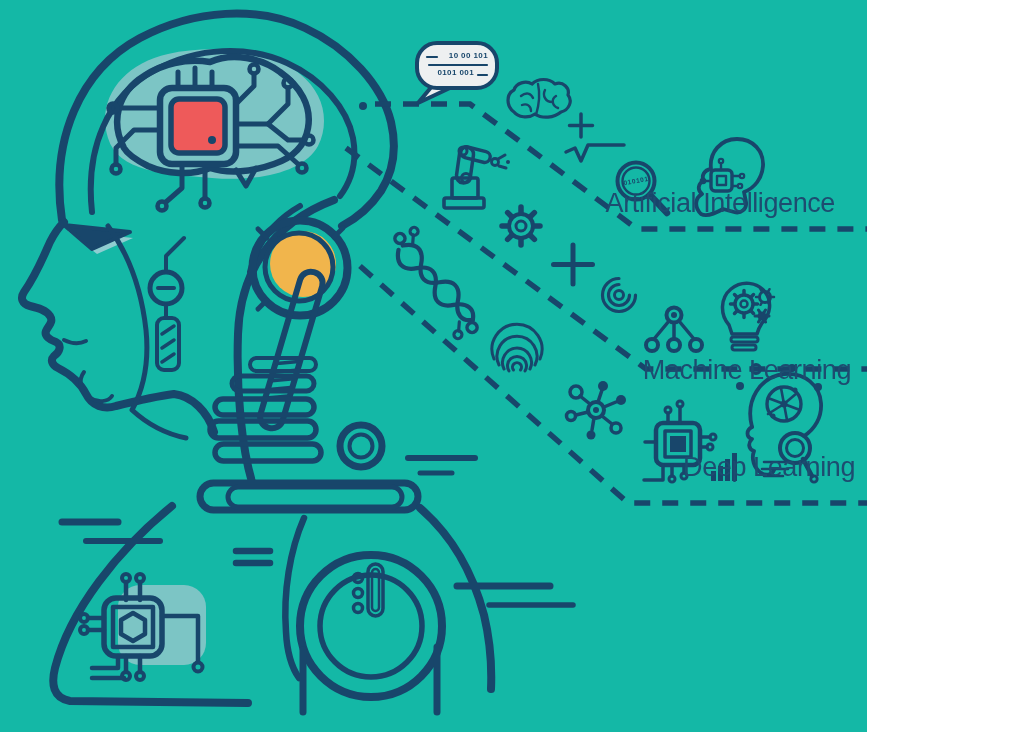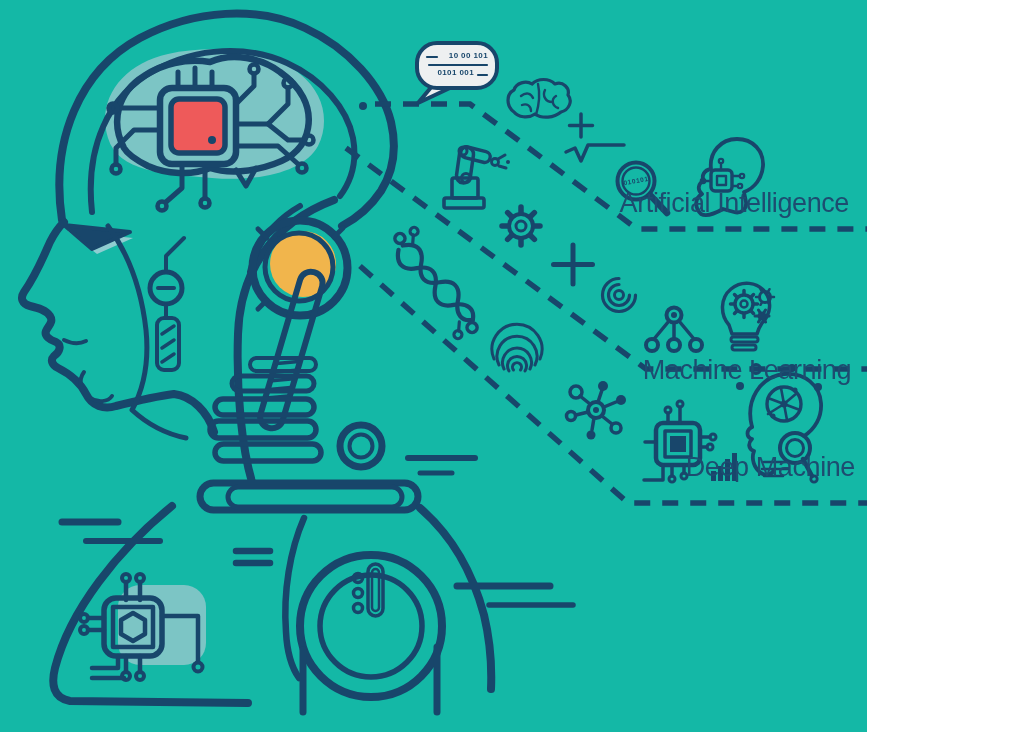--- a/index.html
+++ b/index.html
@@ -316,16 +316,16 @@
     <line class="nv" stroke-width="4.5" x1="803" y1="459" x2="812" y2="476"></line>
     <circle class="nv" stroke-width="2.8" cx="814" cy="479" r="3.2"></circle>
     <path class="nv" stroke-width="2.6" d="M 764,462 H 786 M 762,469 H 788 M 764,476 H 783"></path>
   </g>
 </svg>
 
   <div class="bubble-txt" style="left:440px;top:51px;width:48px;text-align:right;">10 00 101</div>
   <div class="bubble-txt" style="left:430px;top:68px;width:44px;text-align:right;">0101 001</div>
   <div class="mag-txt" style="left:621px;top:177px;width:30px;text-align:center;">010101</div>
 
-  <div class="label" style="top:188px;right:18px;">Artificial Intelligence</div>
+  <div class="label" style="top:188px;right:32px;">Artificial Intelligence</div>
   <div class="label" style="top:322px;right:16px;margin-top:33px;">Machine Learning</div>
-  <div class="label" style="top:452px;right:12px;">Deep Machine</div>
+  <div class="label" style="top:452px;right:12px;">Deep Learning</div>
 </div>
 
 </body></html>

